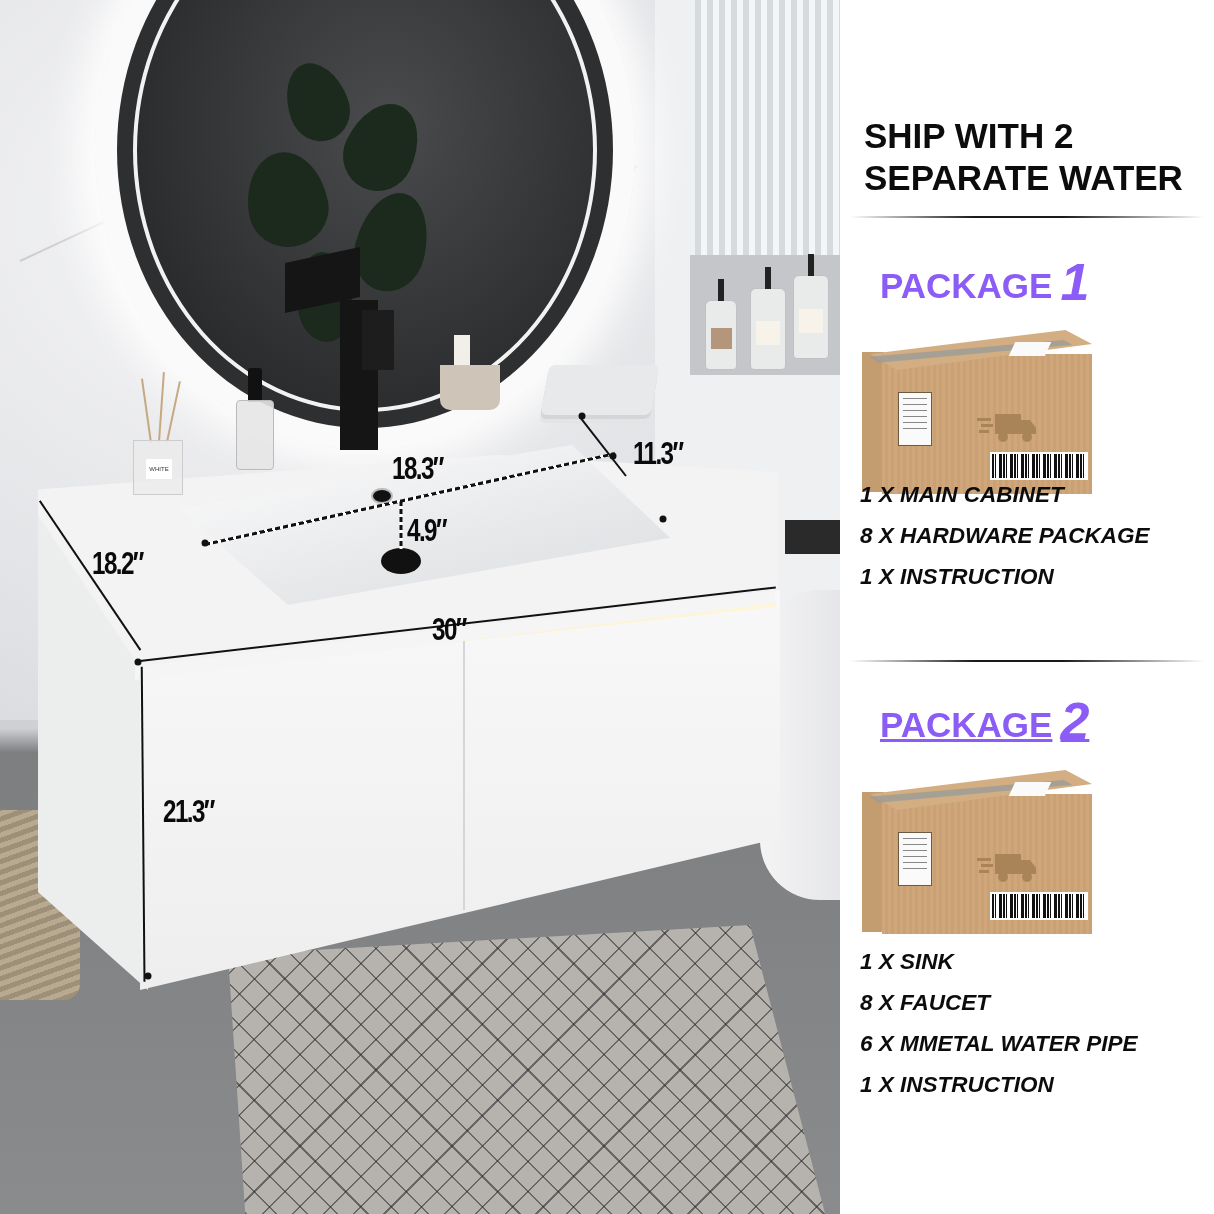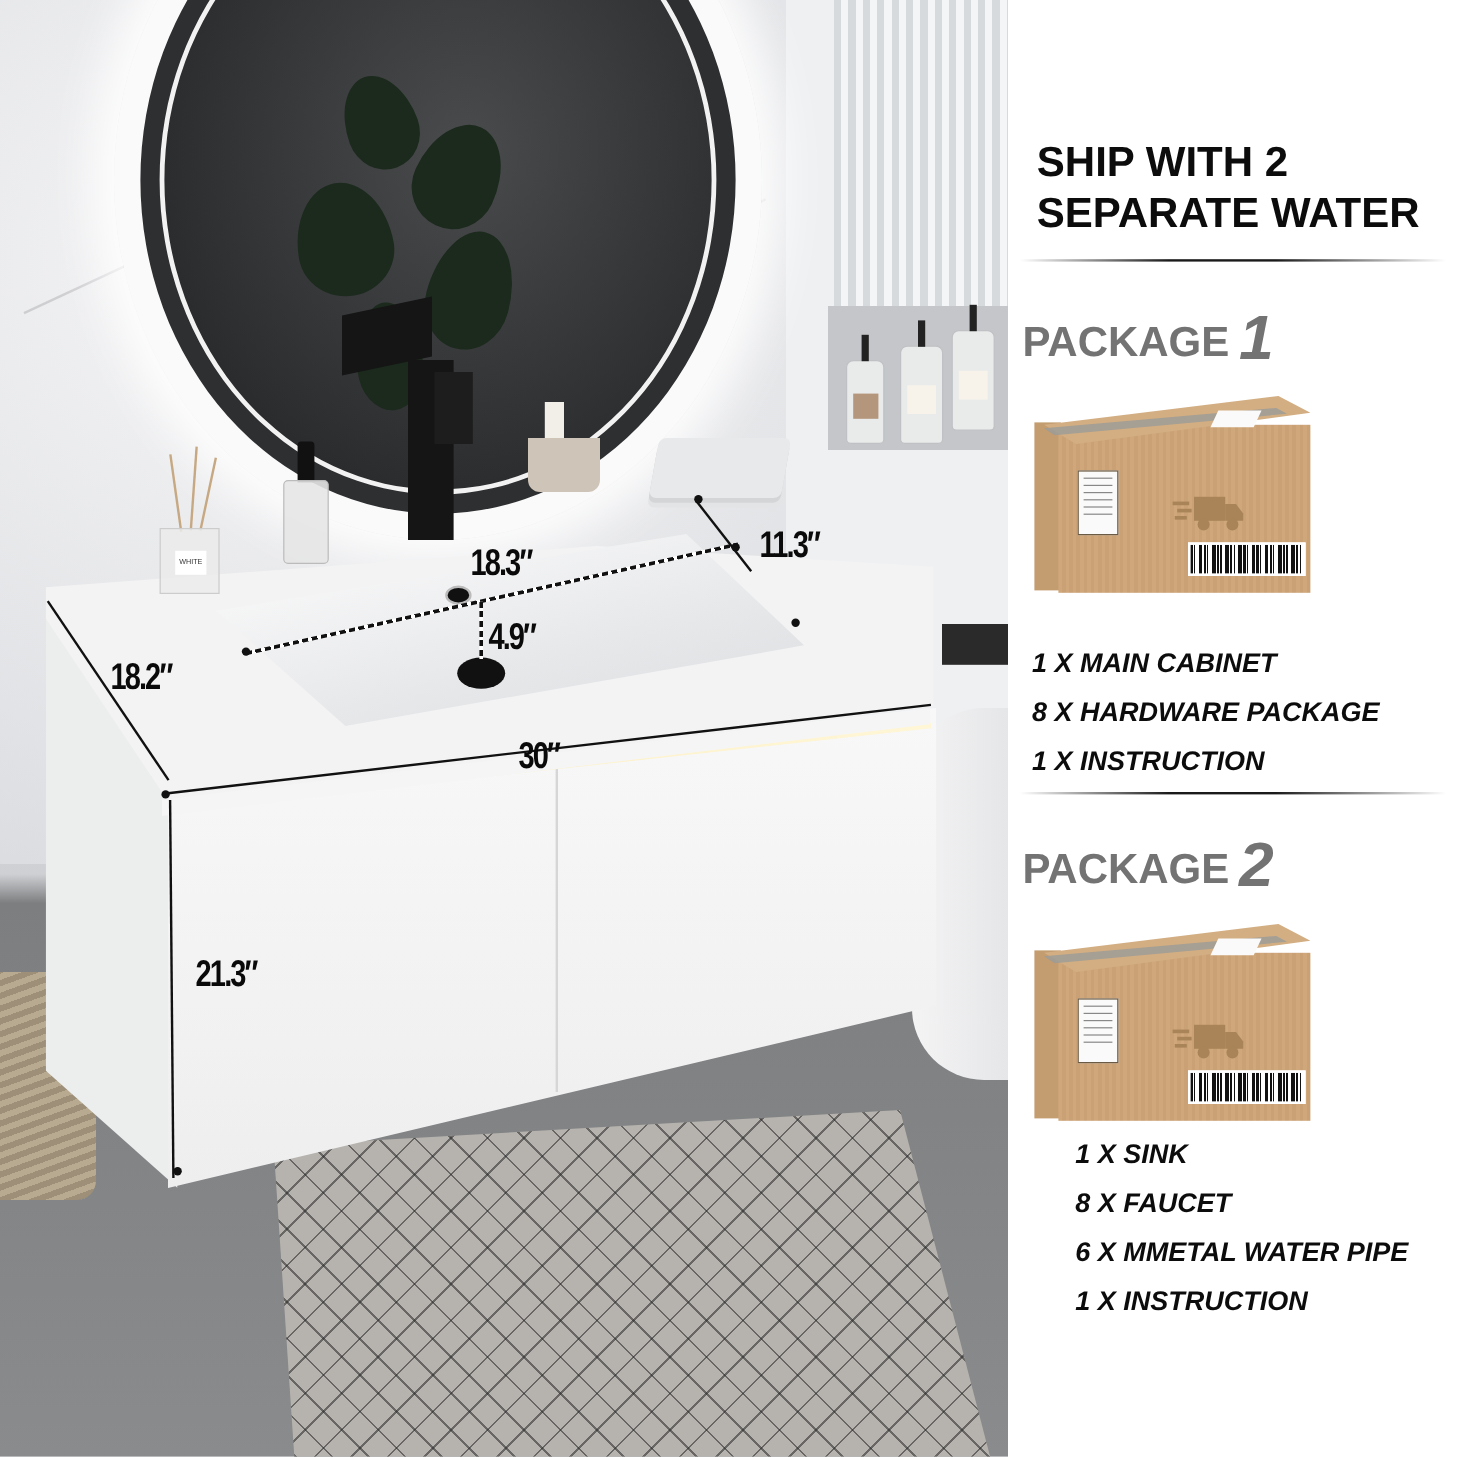--- a/index.html
+++ b/index.html
@@ -78,21 +78,21 @@
   .solid-line { position: absolute; height: 1.5px; background: #111; transform-origin: left center; }
   .dot { position: absolute; width: 7px; height: 7px; border-radius: 50%; background: #111; transform: translate(-50%,-50%); }
   .dim-label { position: absolute; font-family: "Liberation Sans", sans-serif; font-weight: 700; color: #0a0a0a;
     font-size: 31px; letter-spacing: -2px; transform: scaleX(0.78); transform-origin: left top; white-space: nowrap; line-height: 1; }
 
   
   .panel { position: absolute; left: 840px; top: 0; width: 438px; height: 1214px; background: #ffffff; }
   .headline { position: absolute; left: 24px; top: 115px; font-weight: 700; font-size: 35px; line-height: 42px; color: #0c0c0c; }
   .divider { position: absolute; left: 10px; width: 355px; height: 2px;
     background: linear-gradient(90deg, rgba(0,0,0,0) 0%, #1a1a1a 35%, #1a1a1a 60%, rgba(0,0,0,0) 100%); }
-  .pkg-title { position: absolute; left: 12px; font-weight: 700; font-size: 35px; color: #737373; line-height: 1; }
+  .pkg-title { position: absolute; left: 40px; font-weight: 700; font-size: 35px; color: #8b5cf6; line-height: 1; }
   .pkg-num { font-style: italic; font-weight: 700; font-size: 52px; margin-left: 8px; vertical-align: -2px; }
   .item-list { position: absolute; left: 20px; list-style: none; }
   .item-list li { font-weight: 700; font-style: italic; font-size: 22.5px; color: #0c0c0c; height: 41px; line-height: 41px; white-space: nowrap; }
 
   .box { position: absolute; left: 22px; width: 232px; height: 168px; }
   .box .top { position: absolute; left: 8px; top: 0; width: 222px; height: 40px; background: #d3ae82;
     clip-path: polygon(0% 60%, 88% 0%, 100% 35%, 12% 100%); }
   .box .tape { position: absolute; left: 8px; top: 10px; width: 220px; height: 24px; background: #9c9c98;
     clip-path: polygon(0% 70%, 88% 0%, 92% 20%, 4% 95%); opacity: 0.85; }
   .box .sticker { position: absolute; left: 150px; top: 12px; width: 36px; height: 14px; background: #fafafa; transform: skewX(-25deg); }
@@ -222,28 +222,28 @@
       <rect x="18" y="4" width="26" height="20" fill="#a88458"></rect>
       <path d="M44 10 h9 l6 8 v6 h-15z" fill="#a88458"></path>
       <circle cx="26" cy="27" r="5" fill="#a88458"></circle>
         <circle cx="50" cy="27" r="5" fill="#a88458"></circle>
       <rect x="0" y="8" width="14" height="3" fill="#a88458"></rect>
         <rect x="4" y="14" width="12" height="3" fill="#a88458"></rect>
         <rect x="2" y="20" width="10" height="3" fill="#a88458"></rect>
     </svg>
     <div class="barcode"></div>
   </div>
-  <ul class="item-list" style="top:532px;">
+  <ul class="item-list" style="top:474px;">
     <li>1 X MAIN CABINET</li>
     <li>8 X HARDWARE PACKAGE</li>
     <li>1 X INSTRUCTION</li>
   </ul>
   <div class="divider" style="top:660px;"></div>
 
-  <div class="pkg-title" style="top:695px;">
+  <div class="pkg-title" style="top:695px;text-decoration:underline;">
     <span>PACKAGE</span><span class="pkg-num">2</span>
   </div>
   <div class="box" style="top:770px;">
     <div class="side"></div>
       <div class="front"></div>
       <div class="top"></div>
       <div class="tape"></div>
       <div class="sticker"></div>
     <div class="doc">
         <i></i>
@@ -257,19 +257,19 @@
       <rect x="18" y="4" width="26" height="20" fill="#a88458"></rect>
       <path d="M44 10 h9 l6 8 v6 h-15z" fill="#a88458"></path>
       <circle cx="26" cy="27" r="5" fill="#a88458"></circle>
         <circle cx="50" cy="27" r="5" fill="#a88458"></circle>
       <rect x="0" y="8" width="14" height="3" fill="#a88458"></rect>
         <rect x="4" y="14" width="12" height="3" fill="#a88458"></rect>
         <rect x="2" y="20" width="10" height="3" fill="#a88458"></rect>
     </svg>
     <div class="barcode"></div>
   </div>
-  <ul class="item-list" style="top:941px;margin-left:36px;">
+  <ul class="item-list" style="top:941px;">
     <li>1 X SINK</li>
     <li>8 X FAUCET</li>
     <li>6 X MMETAL WATER PIPE</li>
     <li>1 X INSTRUCTION</li>
   </ul>
 </div>
 
 </body></html>

